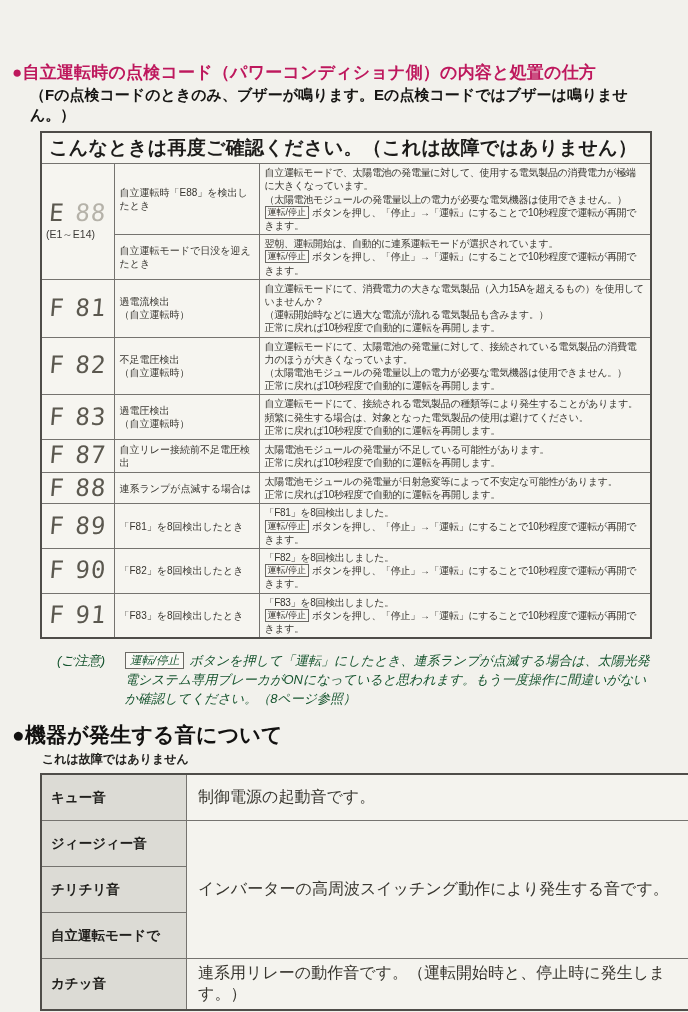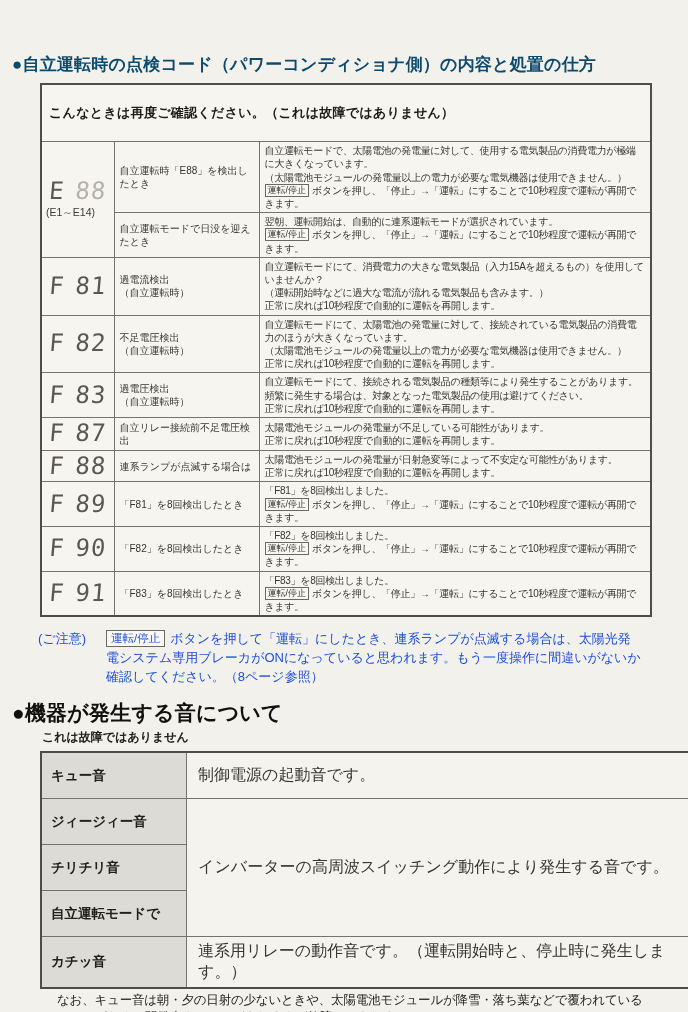--- a/index.html
+++ b/index.html
@@ -5,39 +5,39 @@
   html,body{margin:0;padding:0;}
   body{
     width:688px;height:1012px;overflow:hidden;
     background:#f2f1ec;color:#2e2c29;
     font-family:"Liberation Sans",sans-serif;
     -webkit-font-smoothing:antialiased;
   }
   .page{padding:54px 38px 0 12px;}
 
   
-  .title{font-size:17px;font-weight:bold;color:#0c4a6e;line-height:1.3;letter-spacing:.2px;}
+  .title{font-size:17px;font-weight:bold;color:#be185d;line-height:1.3;letter-spacing:.2px;margin-top:8px;}
   .subtitle{font-size:15px;font-weight:bold;color:#161513;margin-left:18px;line-height:1.3;margin-top:1px;}
 
   
   table.main{border-collapse:collapse;table-layout:fixed;width:610px;margin:7px 0 0 28px;border:2px solid #4f4d49;}
   table.main td{border:1px solid #75736f;background:#f6f5f0;}
-  td.caption{background:#d2d1cc;font-weight:bold;font-size:13px;color:#1d1c1a;padding:19px 7px;letter-spacing:.3px;}
+  td.caption{background:#d2d1cc;font-weight:bold;font-size:19px;color:#1d1c1a;padding:2px 7px;letter-spacing:.3px;}
   td.codecell{text-align:center;vertical-align:middle;padding:2px 2px;}
   .seg{font-family:"DejaVu Sans Mono",monospace;font-size:24px;color:#5b584f;transform:skewX(-5deg);letter-spacing:1px;line-height:1.05;white-space:nowrap;}
   .seg .letter{margin-right:11px;}
   .seg .dim{color:#b5b2a9;}
   .code-note{font-size:10.5px;color:#3c3a36;text-align:left;padding-left:2px;margin-top:1px;}
   td.cond{font-size:10px;line-height:13px;padding:3px 5px;vertical-align:middle;color:#37352f;}
   td.remedy{font-size:10px;padding:2px 5px;vertical-align:middle;color:#37352f;letter-spacing:-.3px;}
   .rline{line-height:13.2px;}
   .btn-box{display:inline-block;border:1px solid #6b6964;background:#f9f8f4;padding:0 2px;margin-right:3px;font-size:9px;line-height:11px;vertical-align:1px;letter-spacing:0;}
 
   
-  .notice{display:flex;margin:12px 0 0 26px;font-size:13px;line-height:19px;color:#1d4ed8;}
+  .notice{display:flex;margin:12px 0 0 45px;font-size:13px;line-height:19px;color:#14532d;font-style:italic;}
   .notice .lbl{flex:0 0 68px;}
   .notice .body{width:537px;}
   .notice .btn-box{font-size:11.5px;line-height:15px;padding:0 4px;margin-right:5px;vertical-align:1px;}
 
   
   .sec-h{font-size:21px;font-weight:bold;color:#121110;margin:13px 0 0 0;letter-spacing:.2px;}
   .sub-h{font-size:12px;font-weight:bold;color:#21201d;margin:2px 0 0 30px;}
   .para{font-size:12.5px;line-height:17px;color:#242320;margin:3px 0 0 45px;width:602px;letter-spacing:-.2px;}
 
   
@@ -45,20 +45,21 @@
   table.sound td{border:1px solid #75736f;}
   table.sound td.slabel{width:126px;background:#dcdbd5;font-weight:bold;font-size:13.5px;color:#21201d;padding:6px 9px;height:33px;vertical-align:middle;}
   table.sound td.sdesc{background:#f4f3ee;font-size:16px;color:#38362f;padding:4px 11px;vertical-align:middle;}
 </style>
 </head>
 <body>
 
 <div class="page">
 
   <div class="title">●自立運転時の点検コード（パワーコンディショナ側）の内容と処置の仕方</div>
+  <div class="subtitle">（Fの点検コードのときのみ、ブザーが鳴ります。Eの点検コードではブザーは鳴りません。）</div>
 
   <table class="main">
       <colgroup>
         <col style="width:73px">
         <col style="width:145px">
         <col style="width:392px">
       </colgroup>
       <tbody>
         <tr>
           <td class="caption" colspan="3">こんなときは再度ご確認ください。（これは故障ではありません）</td>

